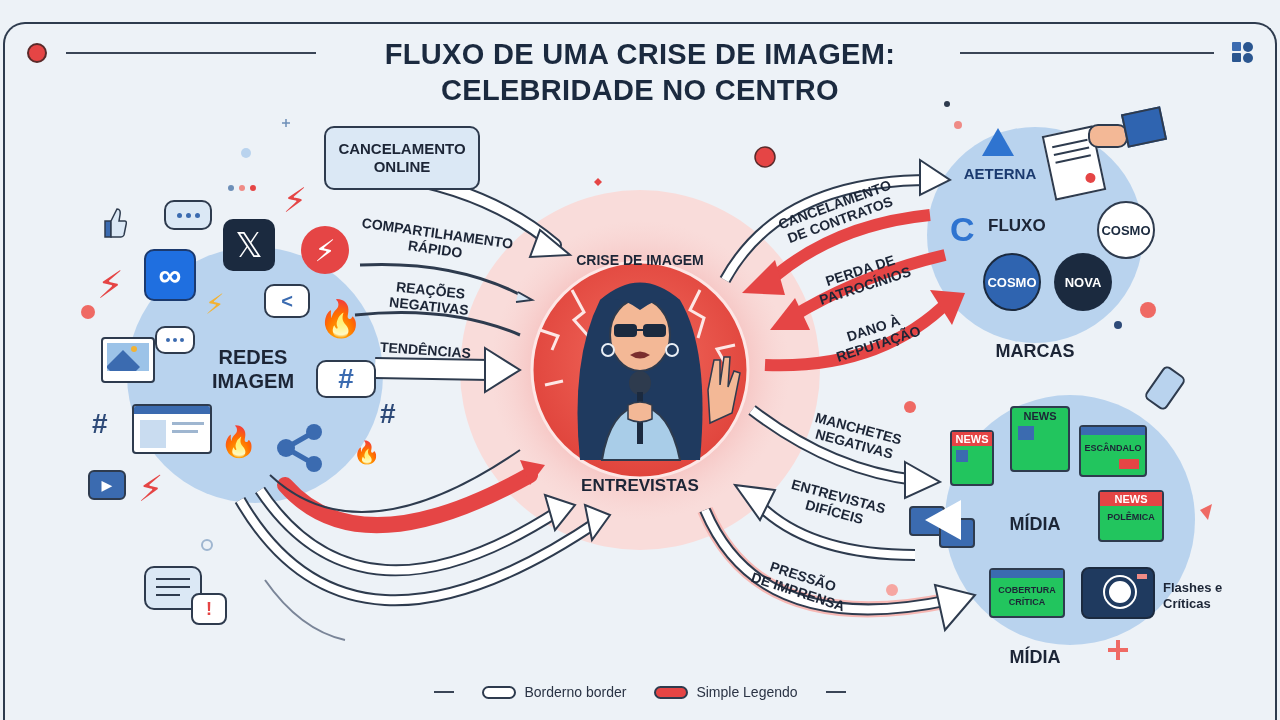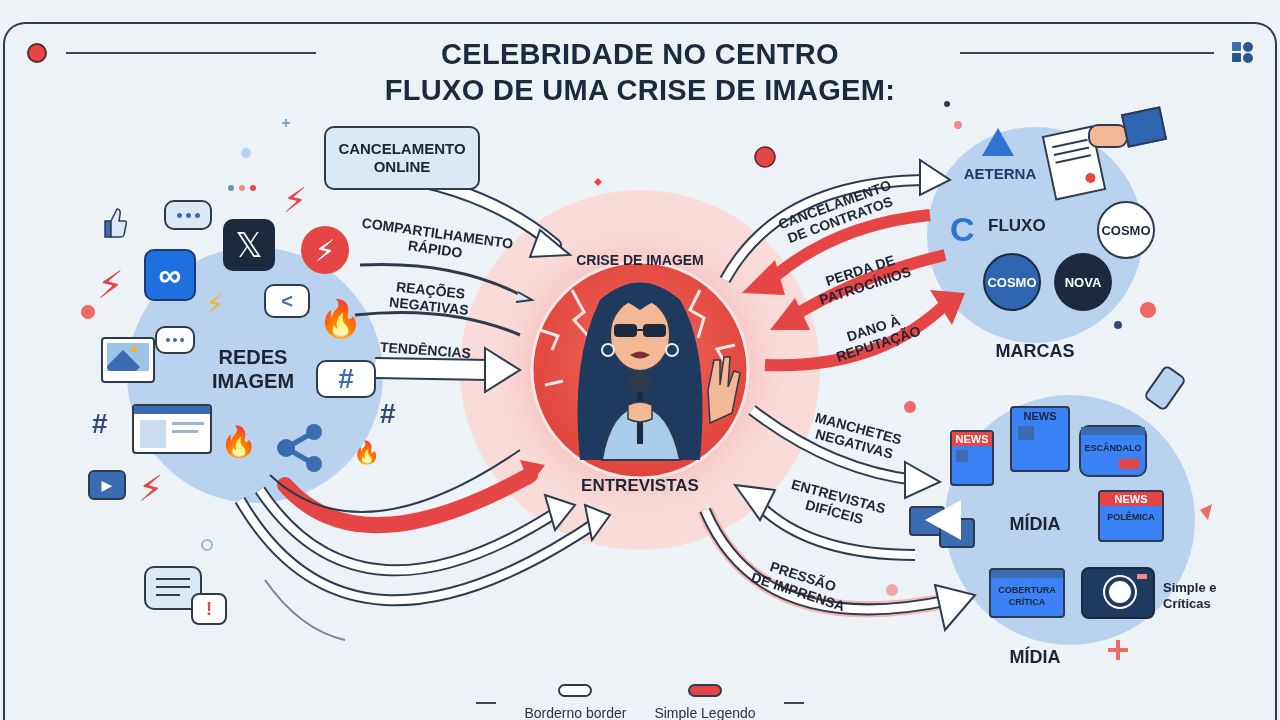--- a/index.html
+++ b/index.html
@@ -7,45 +7,45 @@
   body { background: #edf2f7; font-family: "Liberation Sans", "DejaVu Sans", sans-serif; color: #1c2536; position: relative; }
   .frame { position: absolute; left: 3px; top: 22px; width: 1274px; height: 700px; border: 2px solid #2e3b4e; border-bottom: none; border-radius: 22px 22px 0 0; }
   .title { position: absolute; left: 0; top: 36px; width: 1280px; text-align: center; font-weight: 700; font-size: 29px; line-height: 36px; color: #1b2a3f; letter-spacing: 0.3px; }
   .hline { position: absolute; height: 2px; background: #3a4556; }
   .abs { position: absolute; }
   svg.full { position: absolute; left: 0; top: 0; width: 1280px; height: 720px; }
   .lbl { position: absolute; font-weight: 700; font-size: 14px; color: #1c2536; text-align: center; line-height: 16px; white-space: nowrap; }
   .big { font-size: 20px; line-height: 24px; }
   .bubble { position: absolute; background: #dbe8f5; border: 2px solid #2e3b4e; border-radius: 10px; }
   .logo-circle { position: absolute; border-radius: 50%; display: flex; align-items: center; justify-content: center; font-weight: 700; }
-  .news { position: absolute; background: #3b82f6; border: 2px solid #2e3b4e; border-radius: 4px; font-weight: 700; font-size: 10px; text-align: center; color: #1c2536; }
+  .news { position: absolute; background: #22c55e; border: 2px solid #2e3b4e; border-radius: 4px; font-weight: 700; font-size: 10px; text-align: center; color: #1c2536; }
   .news .hdr { background: #e54545; color: #fff; font-size: 11px; padding: 1px 0; }
   .news .hdrb { background: #3b6bb0; height: 8px; }
   .legend { position: absolute; top: 684px; left: 0; width: 1280px; display: flex; justify-content: center; align-items: center; gap: 28px; font-size: 14px; color: #2a3344; }
-  .legend .item { display: flex; align-items: center; gap: 8px; flex-direction: column; }
+  .legend .item { display: flex; align-items: center; gap: 8px; }
   .pill { width: 34px; height: 13px; border-radius: 8px; border: 2px solid #2e3b4e; }
 </style>
 </head>
 <body>
 
 <div class="frame"></div>
 
 <div class="abs" style="left:27px;top:43px;width:20px;height:20px;border-radius:50%;background:#e54545;border:2px solid #5a2a2a;"></div>
 <div class="hline" style="left:66px;top:52px;width:250px;"></div>
 <div class="hline" style="left:960px;top:52px;width:254px;"></div>
 <div class="abs" style="left:1232px;top:42px;width:22px;height:22px;">
   <div style="position:absolute;left:0;top:0;width:9px;height:9px;background:#3b6bb0;border-radius:1px;"></div>
   <div style="position:absolute;left:11px;top:0;width:10px;height:10px;background:#2a5690;border-radius:50%;"></div>
   <div style="position:absolute;left:0;top:11px;width:9px;height:9px;background:#2a5690;border-radius:1px;"></div>
   <div style="position:absolute;left:11px;top:11px;width:10px;height:10px;background:#2a5690;border-radius:50%;"></div>
 </div>
 
 <div class="title">
+  <div>FLUXO DE UMA CRISE DE IMAGEM:</div>
   <div>CELEBRIDADE NO CENTRO</div>
-  <div>FLUXO DE UMA CRISE DE IMAGEM:</div>
 </div>
 
 <svg class="full" viewBox="0 0 1280 720">
   <defs>
     <radialGradient id="pinkHalo" cx="50%" cy="50%" r="50%">
       <stop offset="0%" stop-color="#f3a9a6"></stop>
       <stop offset="70%" stop-color="#f6c6c4"></stop>
       <stop offset="100%" stop-color="#f9dcda" stop-opacity="0.4"></stop>
     </radialGradient>
     <radialGradient id="redCore" cx="50%" cy="45%" r="55%">
@@ -303,21 +303,21 @@
 </div>
 
 <div class="news" style="left:950px;top:430px;width:44px;height:56px;">
   <div class="hdr">NEWS</div>
   <div style="margin:4px;width:12px;height:12px;background:#3b6bb0;"></div>
 </div>
 <div class="news" style="left:1010px;top:406px;width:60px;height:66px;">
   <div style="font-size:11px;padding-top:2px;">NEWS</div>
   <div style="margin:4px 6px;width:16px;height:14px;background:#3b6bb0;"></div>
 </div>
-<div class="news" style="left:1079px;top:425px;width:68px;height:52px;border-radius:10px;">
+<div class="news" style="left:1079px;top:425px;width:68px;height:52px;">
   <div class="hdrb"></div>
   <div style="margin-top:8px;font-size:9px;">ESCÂNDALO</div>
   <div style="position:absolute;right:6px;bottom:6px;width:20px;height:10px;background:#e54545;"></div>
 </div>
 <div class="news" style="left:1098px;top:490px;width:66px;height:52px;">
   <div class="hdr">NEWS</div>
   <div style="margin-top:6px;font-size:9px;">POLÊMICA</div>
 </div>
 <div class="abs" style="left:909px;top:500px;width:64px;height:54px;">
   <div style="position:absolute;left:0;top:6px;width:36px;height:30px;background:#3b6bb0;border:2px solid #2e3b4e;border-radius:4px;"></div>
@@ -327,21 +327,21 @@
 <div class="lbl big" style="left:1000px;top:512px;width:70px;font-size:18px;">MÍDIA</div>
 <div class="news" style="left:989px;top:568px;width:76px;height:50px;">
   <div class="hdrb"></div>
   <div style="margin-top:6px;font-size:9px;line-height:12px;white-space:normal;padding:0 4px;">COBERTURA CRÍTICA</div>
 </div>
 <div class="abs" style="left:1081px;top:567px;width:74px;height:52px;background:#1f3a5f;border:2px solid #1b2a3f;border-radius:8px;">
   <div style="position:absolute;left:22px;top:8px;width:30px;height:30px;border-radius:50%;background:#fff;border:4px solid #1f3a5f;box-shadow:0 0 0 2px #fff;"></div>
   <div style="position:absolute;left:54px;top:5px;width:10px;height:5px;background:#ef8b86;"></div>
 </div>
 <div class="lbl" style="left:1163px;top:580px;text-align:left;font-size:13px;line-height:16px;">
-  <div>Simple e</div>
+  <div>Flashes e</div>
   <div>Críticas</div>
 </div>
 <div class="lbl big" style="left:1000px;top:645px;width:70px;font-size:18px;">MÍDIA</div>
 
 <div class="legend">
   <div class="hline" style="position:static;width:20px;"></div>
   <div class="item">
     <span class="pill" style="background:#fff;"></span>
     <span>Borderno border</span>
   </div>

